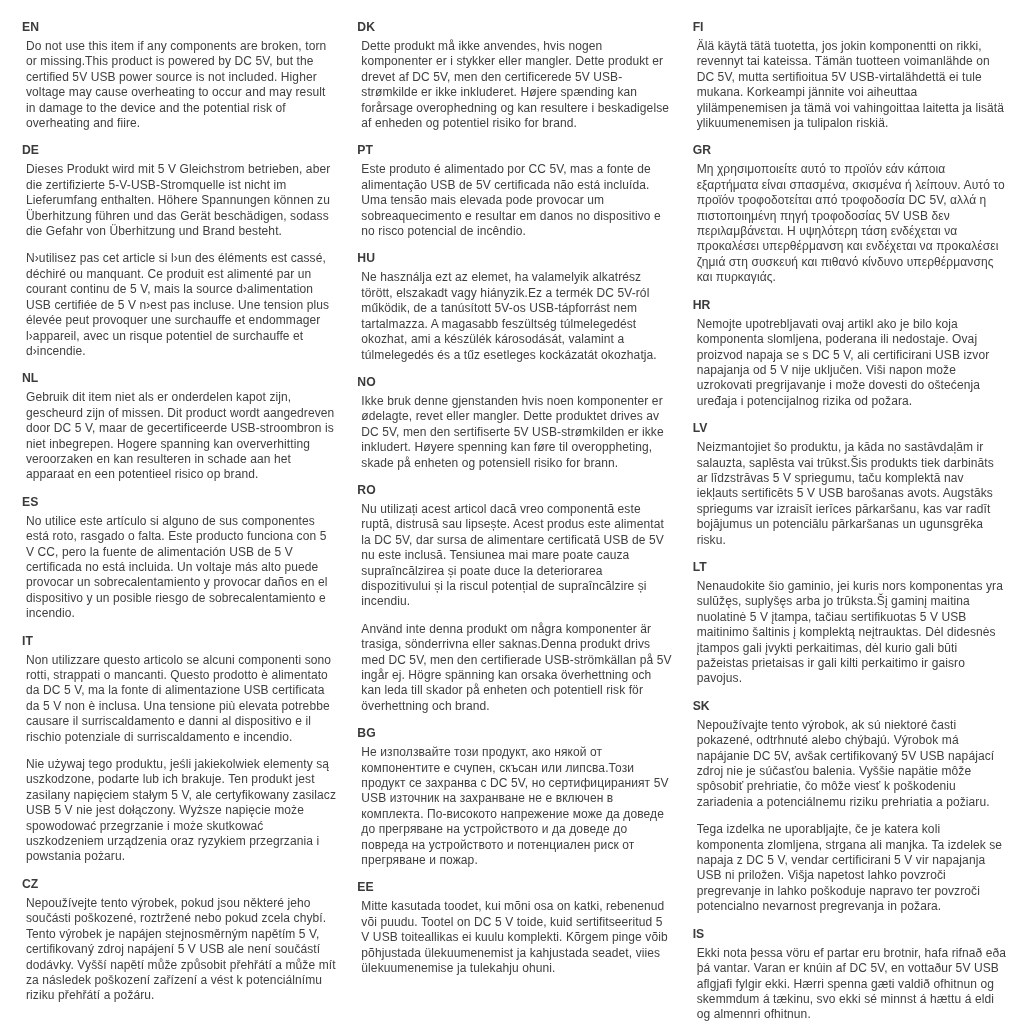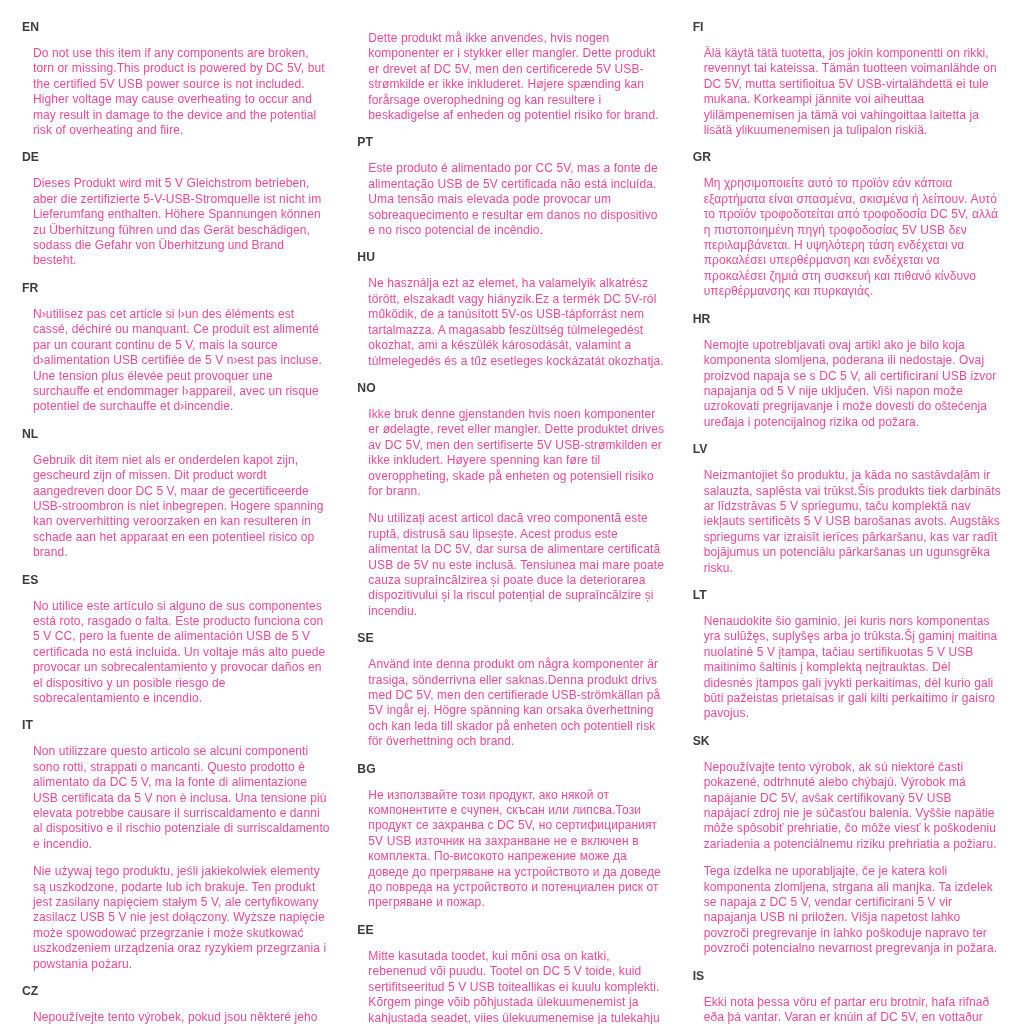--- a/index.html
+++ b/index.html
@@ -30,41 +30,40 @@
   }
   .lang-code {
     font-size: 12.2px;
     font-weight: bold;
     color: #3b3b3b;
     margin: 0 0 3px 0;
     line-height: 15px;
   }
   .lang-text {
     font-size: 12px;
-    color: #ec4899;
+    color: #404040;
     line-height: 15.4px;
-    margin: 11px;
+    margin: 4px;
     letter-spacing: 0.1px;
   }
 </style>
 </head>
 <body>
 
 <div class="page">
   <div class="column">
       <div class="section">
         <div class="lang-code">EN</div>
         <p class="lang-text">Do not use this item if any components are broken, torn or missing.This product is powered by DC 5V, but the certified 5V USB power source is not included. Higher voltage may cause overheating to occur and may result in damage to the device and the potential risk of overheating and fiire.</p>
       </div>
       <div class="section">
         <div class="lang-code">DE</div>
         <p class="lang-text">Dieses Produkt wird mit 5 V Gleichstrom betrieben, aber die zertifizierte 5-V-USB-Stromquelle ist nicht im Lieferumfang enthalten. Höhere Spannungen können zu Überhitzung führen und das Gerät beschädigen, sodass die Gefahr von Überhitzung und Brand besteht.</p>
       </div>
       <div class="section">
-        <div class="lang-code">FR</div>
         <p class="lang-text">N›utilisez pas cet article si l›un des éléments est cassé, déchiré ou manquant. Ce produit est alimenté par un courant continu de 5 V, mais la source d›alimentation USB certifiée de 5 V n›est pas incluse. Une tension plus élevée peut provoquer une surchauffe et endommager l›appareil, avec un risque potentiel de surchauffe et d›incendie.</p>
       </div>
       <div class="section">
         <div class="lang-code">NL</div>
         <p class="lang-text">Gebruik dit item niet als er onderdelen kapot zijn, gescheurd zijn of missen. Dit product wordt aangedreven door DC 5 V, maar de gecertificeerde USB-stroombron is niet inbegrepen. Hogere spanning kan oververhitting veroorzaken en kan resulteren in schade aan het apparaat en een potentieel risico op brand.</p>
       </div>
       <div class="section">
         <div class="lang-code">ES</div>
         <p class="lang-text">No utilice este artículo si alguno de sus componentes está roto, rasgado o falta. Este producto funciona con 5 V CC, pero la fuente de alimentación USB de 5 V certificada no está incluida. Un voltaje más alto puede provocar un sobrecalentamiento y provocar daños en el dispositivo y un posible riesgo de sobrecalentamiento e incendio.</p>
       </div>
@@ -75,39 +74,40 @@
       <div class="section">
         <p class="lang-text">Nie używaj tego produktu, jeśli jakiekolwiek elementy są uszkodzone, podarte lub ich brakuje. Ten produkt jest zasilany napięciem stałym 5 V, ale certyfikowany zasilacz USB 5 V nie jest dołączony. Wyższe napięcie może spowodować przegrzanie i może skutkować uszkodzeniem urządzenia oraz ryzykiem przegrzania i powstania pożaru.</p>
       </div>
       <div class="section">
         <div class="lang-code">CZ</div>
         <p class="lang-text">Nepoužívejte tento výrobek, pokud jsou některé jeho součásti poškozené, roztržené nebo pokud zcela chybí. Tento výrobek je napájen stejnosměrným napětím 5 V, certifikovaný zdroj napájení 5 V USB ale není součástí dodávky. Vyšší napětí může způsobit přehřátí a může mít za následek poškození zařízení a vést k potenciálnímu riziku přehřátí a požáru.</p>
       </div>
     </div>
   <div class="column">
       <div class="section">
+        <div class="lang-code">DK</div>
         <p class="lang-text">Dette produkt må ikke anvendes, hvis nogen komponenter er i stykker eller mangler. Dette produkt er drevet af DC 5V, men den certificerede 5V USB-strømkilde er ikke inkluderet. Højere spænding kan forårsage overophedning og kan resultere i beskadigelse af enheden og potentiel risiko for brand.</p>
       </div>
       <div class="section">
         <div class="lang-code">PT</div>
         <p class="lang-text">Este produto é alimentado por CC 5V, mas a fonte de alimentação USB de 5V certificada não está incluída. Uma tensão mais elevada pode provocar um sobreaquecimento e resultar em danos no dispositivo e no risco potencial de incêndio.</p>
       </div>
       <div class="section">
         <div class="lang-code">HU</div>
         <p class="lang-text">Ne használja ezt az elemet, ha valamelyik alkatrész törött, elszakadt vagy hiányzik.Ez a termék DC 5V-ról működik, de a tanúsított 5V-os USB-tápforrást nem tartalmazza. A magasabb feszültség túlmelegedést okozhat, ami a készülék károsodását, valamint a túlmelegedés és a tűz esetleges kockázatát okozhatja.</p>
       </div>
       <div class="section">
         <div class="lang-code">NO</div>
         <p class="lang-text">Ikke bruk denne gjenstanden hvis noen komponenter er ødelagte, revet eller mangler. Dette produktet drives av DC 5V, men den sertifiserte 5V USB-strømkilden er ikke inkludert. Høyere spenning kan føre til overoppheting, skade på enheten og potensiell risiko for brann.</p>
       </div>
       <div class="section">
+        <div class="lang-code">RO</div>
         <p class="lang-text">Nu utilizați acest articol dacă vreo componentă este ruptă, distrusă sau lipsește. Acest produs este alimentat la DC 5V, dar sursa de alimentare certificată USB de 5V nu este inclusă. Tensiunea mai mare poate cauza supraîncălzirea și poate duce la deteriorarea dispozitivului și la riscul potențial de supraîncălzire și incendiu.</p>
       </div>
       <div class="section">
-        <div class="lang-code">SE</div>
         <p class="lang-text">Använd inte denna produkt om några komponenter är trasiga, sönderrivna eller saknas.Denna produkt drivs med DC 5V, men den certifierade USB-strömkällan på 5V ingår ej. Högre spänning kan orsaka överhettning och kan leda till skador på enheten och potentiell risk för överhettning och brand.</p>
       </div>
       <div class="section">
         <div class="lang-code">BG</div>
         <p class="lang-text">Не използвайте този продукт, ако някой от компонентите е счупен, скъсан или липсва.Този продукт се захранва с DC 5V, но сертифицираният 5V USB източник на захранване не е включен в комплекта. По-високото напрежение може да доведе до прегряване на устройството и да доведе до повреда на устройството и потенциален риск от прегряване и пожар.</p>
       </div>
       <div class="section">
         <div class="lang-code">EE</div>
         <p class="lang-text">Mitte kasutada toodet, kui mõni osa on katki, rebenenud või puudu. Tootel on DC 5 V toide, kuid sertifitseeritud 5 V USB toiteallikas ei kuulu komplekti. Kõrgem pinge võib põhjustada ülekuumenemist ja kahjustada seadet, viies ülekuumenemise ja tulekahju ohuni.</p>
       </div>

